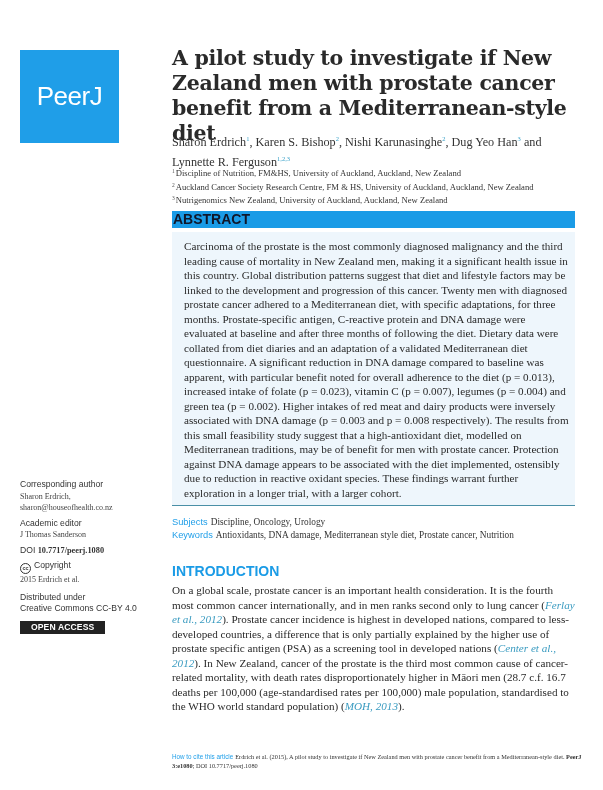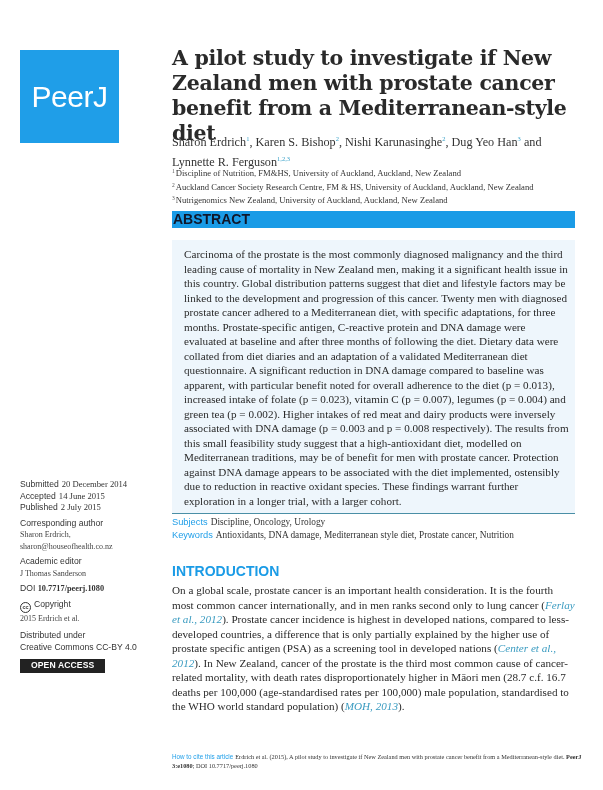--- a/index.html
+++ b/index.html
@@ -3,21 +3,21 @@
 <meta charset="utf-8">
 <style>
   * { box-sizing: border-box; margin: 0; padding: 0; }
   html, body { width: 603px; height: 790px; background: #ffffff; overflow: hidden; }
   body { position: relative; font-family: "Liberation Serif", "DejaVu Serif", serif; color: #2b2b2b; }
 
   .logo {
     position: absolute; left: 20px; top: 50px; width: 99px; height: 93px;
     background: #1f9ee8; display: flex; align-items: center; justify-content: center;
   }
-  .logo span { color: #ffffff; font-family: "Liberation Sans", "DejaVu Sans", sans-serif; font-size: 30px; letter-spacing: -0.5px; }
+  .logo span { color: #ffffff; font-family: "Liberation Sans", "DejaVu Sans", sans-serif; font-size: 26px; letter-spacing: -0.5px; }
 
   .title {
     position: absolute; left: 172px; top: 46px; width: 400px;
     font-family: "DejaVu Serif", "Liberation Serif", serif; font-weight: bold;
     font-size: 20.5px; line-height: 25px; color: #2a2a2a; letter-spacing: -0.3px;
   }
   .authors {
     position: absolute; left: 172px; top: 131px; width: 400px;
     font-size: 12.2px; line-height: 16.5px; color: #333;
   }
@@ -25,21 +25,21 @@
   .affils { position: absolute; left: 172px; top: 166px; width: 410px; font-size: 8.6px; line-height: 11.5px; color: #333; }
   .affils .item sup { font-size: 5.5px; vertical-align: 3px; margin-right: 1px; color: #555; }
 
   .abstract-head {
     position: absolute; left: 172px; top: 211px; width: 403px; height: 17px;
     background: #1a9be6; color: #0f172a;
     font-family: "Liberation Sans", "DejaVu Sans", sans-serif; font-weight: bold; font-size: 14px;
     line-height: 17px; padding-left: 1px;
   }
   .abstract-box {
-    position: absolute; left: 172px; top: 240px; width: 403px; height: 274px;
+    position: absolute; left: 172px; top: 232px; width: 403px; height: 274px;
     background: #eef6fc; border-bottom: 1.5px solid #4a8fa6;
     padding: 7px 6px 0 12px;
     font-size: 11.15px; line-height: 14.5px; color: #2a2a2a; text-align: left;
   }
 
   .sidebar { position: absolute; left: 20px; top: 479px; width: 150px;
     font-family: "Liberation Sans", "DejaVu Sans", sans-serif; font-size: 8.6px; color: #333; line-height: 11.5px; }
   .sidebar .serif { font-family: "Liberation Serif", "DejaVu Serif", serif; }
   .sidebar .block { margin-bottom: 4px; }
   .sidebar .date-label { display: inline-block; margin-right: 3px; }
@@ -81,25 +81,20 @@
   <div class="item"><sup>3</sup><span>Nutrigenomics New Zealand, University of Auckland, Auckland, New Zealand</span></div>
 </div>
 
 <div class="abstract-head">ABSTRACT</div>
 <div class="abstract-box">
   <p>Carcinoma of the prostate is the most commonly diagnosed malignancy and the third leading cause of mortality in New Zealand men, making it a significant health issue in this country. Global distribution patterns suggest that diet and lifestyle factors may be linked to the development and progression of this cancer. Twenty men with diagnosed prostate cancer adhered to a Mediterranean diet, with specific adaptations, for three months. Prostate-specific antigen, C-reactive protein and DNA damage were evaluated at baseline and after three months of following the diet. Dietary data were collated from diet diaries and an adaptation of a validated Mediterranean diet questionnaire. A significant reduction in DNA damage compared to baseline was apparent, with particular benefit noted for overall adherence to the diet (p = 0.013), increased intake of folate (p = 0.023), vitamin C (p = 0.007), legumes (p = 0.004) and green tea (p = 0.002). Higher intakes of red meat and dairy products were inversely associated with DNA damage (p = 0.003 and p = 0.008 respectively). The results from this small feasibility study suggest that a high-antioxidant diet, modelled on Mediterranean traditions, may be of benefit for men with prostate cancer. Protection against DNA damage appears to be associated with the diet implemented, ostensibly due to reduction in reactive oxidant species. These findings warrant further exploration in a longer trial, with a larger cohort.</p>
 </div>
 
 <div class="sidebar">
   <div class="block">
-    <div><span class="date-label">Submitted</span><span class="serif">20 December 2014</span></div>
-    <div><span class="date-label">Accepted</span><span class="serif">14 June 2015</span></div>
-    <div><span class="date-label">Published</span><span class="serif">2 July 2015</span></div>
-  </div>
-  <div class="block">
     <div>Corresponding author</div>
     <div class="small-serif">Sharon Erdrich,</div>
     <div class="small-serif">sharon@houseofhealth.co.nz</div>
   </div>
   <div class="block">
     <div>Academic editor</div>
     <div class="small-serif">J Thomas Sanderson</div>
   </div>
   <div class="block">
     <span>DOI</span>

